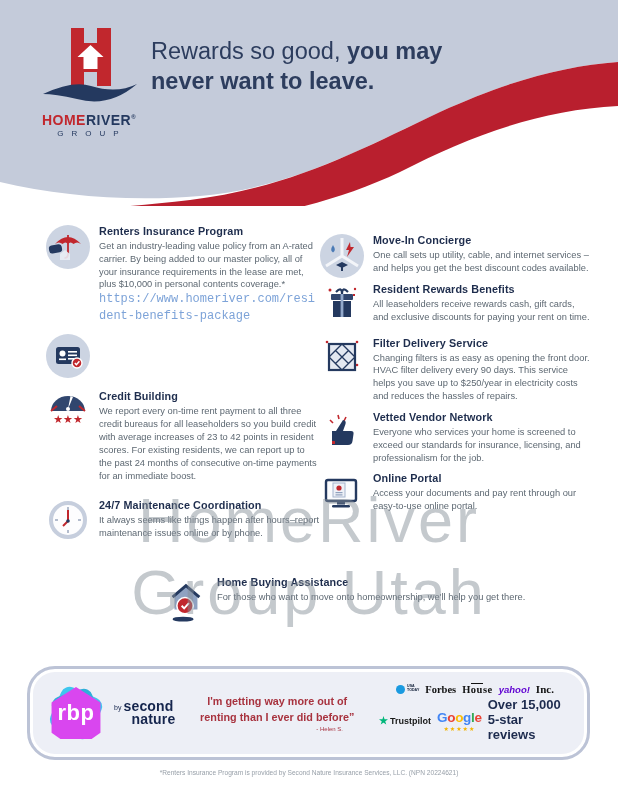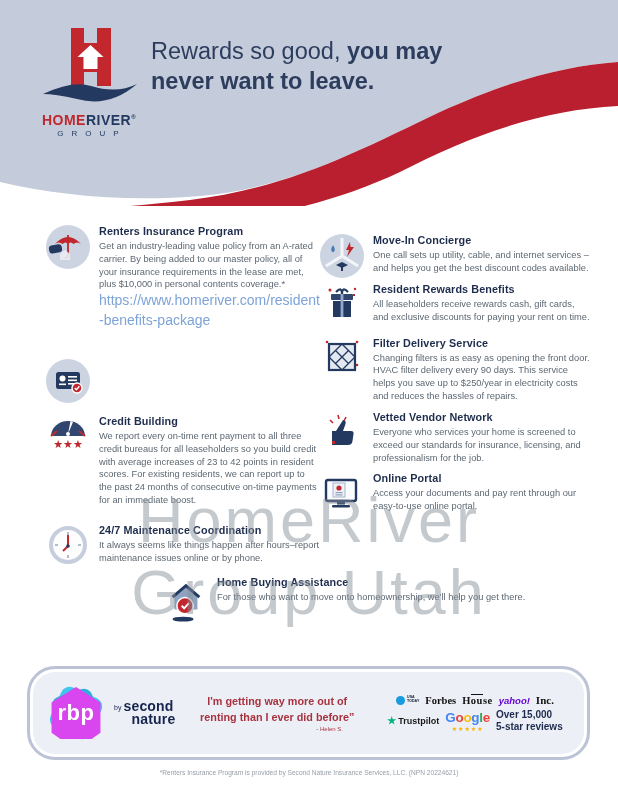--- a/index.html
+++ b/index.html
@@ -22,22 +22,22 @@
   .content{position:absolute;top:205px;left:0;width:618px;padding:20px 26px 0 46px;box-sizing:border-box;display:flex;}
   .col{display:flex;flex-direction:column;}
   .col.left{width:274px;}
   .col.right{flex:1;padding-top:9px;}
   .item{display:flex;gap:9px;}
   .icon-wrap{width:44px;flex:none;display:flex;justify-content:center;align-items:flex-start;}
   .circ{width:44px;height:44px;border-radius:50%;background:#ccd4e2;display:flex;align-items:center;justify-content:center;}
   .item-text{flex:1;}
   .item-title{font-size:10.8px;font-weight:bold;color:#1e2d4d;margin-bottom:3px;letter-spacing:.1px;}
   .item-body{font-size:9.3px;color:#5d6872;line-height:1.38;}
-  .item-link{font-size:14px;color:#7da3d8;line-height:1.38;text-decoration:none;word-break:break-all;display:block;}
-  .col.left .item:nth-child(1){margin-bottom:29px;}
+  .item-link{font-size:12px;color:#7da3d8;line-height:1.38;text-decoration:none;word-break:break-all;display:block;font-family:Liberation Mono, monospace;}
+  .col.left .item:nth-child(1){margin-bottom:10px;}
   .col.left .item:nth-child(2){margin-bottom:12px;}
   .col.left .item:nth-child(3){margin-bottom:17px;}
   .col.right .item:nth-child(1){margin-bottom:5px;}
   .col.right .item:nth-child(2){margin-bottom:13px;}
   .col.right .item:nth-child(3){margin-bottom:8px;}
   .col.right .item:nth-child(4){margin-bottom:8px;}
   .center-item{position:absolute;top:576px;left:163px;width:380px;display:flex;gap:10px;}
 
   
   .watermark{position:absolute;top:484px;left:0;width:618px;text-align:center;color:#868f98;opacity:.48;font-size:63px;line-height:72px;letter-spacing:3px;pointer-events:none;}
@@ -65,21 +65,21 @@
   .housebeautiful{font-family:"Liberation Serif",serif;font-weight:bold;font-size:10.5px;color:#111;letter-spacing:.5px;position:relative;}
   .housebeautiful:before{content:"";position:absolute;top:-1px;left:9px;width:12px;height:1.2px;background:#111;}
   .yahoo{font-weight:bold;font-style:italic;font-size:9.5px;color:#5f01d1;}
   .inc{font-family:"Liberation Serif",serif;font-weight:bold;font-size:11px;color:#111;}
   .trustpilot{display:flex;align-items:center;gap:2px;font-size:9px;font-weight:bold;color:#191919;}
   .tp-star{color:#00b67a;font-size:10px;}
   .google-block{text-align:center;line-height:1;}
   .google-word{font-size:13.5px;font-weight:bold;letter-spacing:-.3px;}
   .gl0,.gl3{color:#4285F4}.gl1,.gl5{color:#EA4335}.gl2{color:#FBBC05}.gl4{color:#34A853}
   .g-stars{font-size:6px;color:#f4b400;letter-spacing:1px;margin-top:1px;}
-  .reviews{font-size:10px;font-weight:bold;color:#1d2b4e;line-height:1.15;}
+  .reviews{font-size:13px;font-weight:bold;color:#1d2b4e;line-height:1.15;}
 
   .disclaimer{position:absolute;top:769px;left:0;width:618px;text-align:center;font-size:6.6px;color:#98a0a9;}
 </style>
 </head>
 <body>
 
 <div class="page">
 
   <div class="header">
     <svg class="wave" width="618" height="206" viewBox="0 0 618 206">

